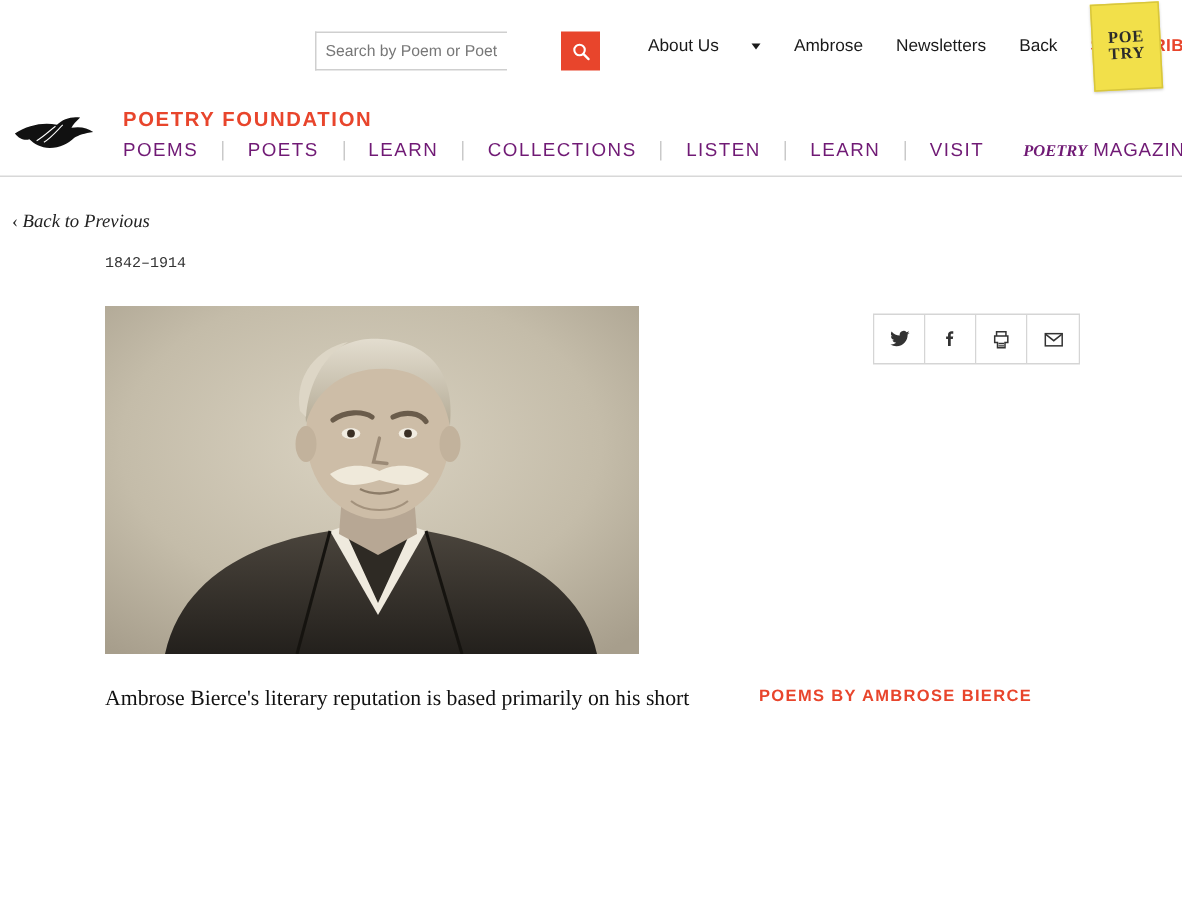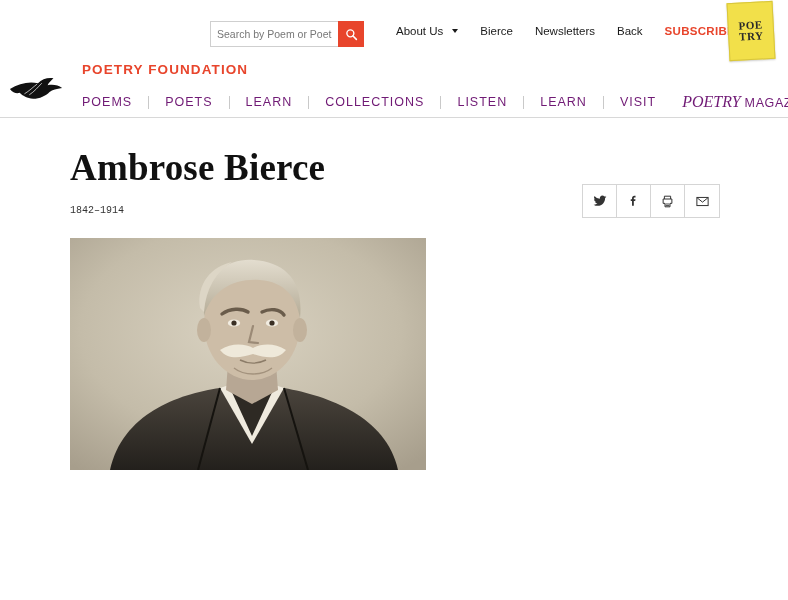--- a/index.html
+++ b/index.html
@@ -22,20 +22,21 @@
     height: 62px;
     display: flex;
     align-items: center;
     padding: 0 14px 0 210px;
     background: #fff;
   }
   .search-wrap {
     display: flex;
     align-items: stretch;
     height: 20px;
+    gap: 36px;
   }
   .search-input {
     width: 128px;
     height: 26px;
     border: 1px solid #cfcfcf;
     border-right: none;
     font-size: 10.5px;
     color: #555;
     padding: 0 6px;
     outline: none;
@@ -60,21 +61,21 @@
     margin-left: 32px;
     font-size: 11.5px;
     color: #1a1a1a;
   }
   .util-links a {
     color: #1a1a1a;
     text-decoration: none;
     white-space: nowrap;
     display: inline-flex;
     align-items: center;
-    gap: 8px;
+    gap: 21px;
   }
   .util-links a.subscribe {
     color: #e8452c;
     font-weight: bold;
     font-size: 11.5px;
     letter-spacing: .3px;
   }
   .caret {
     display: inline-block;
     width: 0; height: 0;
@@ -115,21 +116,21 @@
     border-bottom: 1px solid #d8d8d8;
     padding-left: 10px;
   }
   .bird {
     position: absolute;
     left: 8px; top: 12px;
     width: 58px; height: 30px;
   }
   .brand {
     position: absolute;
-    left: 82px; top: 0;
+    left: 82px; top: 10px;
     color: #e8452c;
     font-size: 13.5px;
     font-weight: bold;
     letter-spacing: 1.1px;
     font-family: "Liberation Sans", sans-serif;
   }
   .mainnav {
     position: absolute;
     left: 82px; top: 31px;
     display: flex;
@@ -153,22 +154,22 @@
   }
   .mag-link {
     margin-left: 26px;
     font-size: 12.5px;
     letter-spacing: .6px;
     white-space: nowrap;
   }
   .mag-link i {
     font-family: "Liberation Serif", serif;
     font-style: italic;
-    font-weight: normal;
-    font-size: 16px;
+    font-weight: bold;
+    font-size: 11px;
     letter-spacing: 0;
   }
 
   
   .back-row {
     padding: 22px 0 0 8px;
     font-family: "Liberation Serif", serif;
     font-style: italic;
     font-size: 12.5px;
     color: #222;
@@ -260,21 +261,21 @@
         </svg>
       </button>
     </div>
 
     <div class="util-links">
       <a href="#">
         <span>About Us</span>
         <span class="caret"></span>
       </a>
       <a href="#">
-        <span>Bierce</span>
+        <span>Ambrose</span>
       </a>
       <a href="#">
         <span>Newsletters</span>
       </a>
       <a href="#">
         <span>Back</span>
       </a>
       <a href="#" class="subscribe">SUBSCRIBE</a>
     </div>
 
@@ -306,20 +307,23 @@
       <span class="nav-sep"></span>
       <a href="#">LISTEN</a>
       <span class="nav-sep"></span>
       <a href="#">LEARN</a>
       <span class="nav-sep"></span>
       <a href="#">VISIT</a>
       <a href="#" class="mag-link"><i>POETRY</i><span> MAGAZINE</span></a>
     </div>
   </div>
 
+  <div class="back-row">
+    <a href="#"><span class="back-chev">‹</span><span>Back to Previous</span></a>
+  </div>
 
   <div class="content">
 
     <div class="share">
       <div>
         <svg width="14" height="14" viewBox="0 0 24 24">
           <path fill="#333" d="M23 4.9a8.9 8.9 0 0 1-2.6.7 4.5 4.5 0 0 0 2-2.5 9 9 0 0 1-2.9 1.1A4.5 4.5 0 0 0 11.7 8a12.8 12.8 0 0 1-9.3-4.7 4.5 4.5 0 0 0 1.4 6 4.4 4.4 0 0 1-2-.6v.1a4.5 4.5 0 0 0 3.6 4.4 4.5 4.5 0 0 1-2 .1 4.5 4.5 0 0 0 4.2 3.1A9 9 0 0 1 1 18.3a12.7 12.7 0 0 0 6.9 2c8.3 0 12.8-6.9 12.8-12.8v-.6A9 9 0 0 0 23 4.9z"></path>
         </svg>
       </div>
       <div>
@@ -334,21 +338,20 @@
         </svg>
       </div>
       <div>
         <svg width="15" height="15" viewBox="0 0 24 24">
           <rect x="3" y="5.5" width="18" height="13" fill="none" stroke="#333" stroke-width="1.6"></rect>
           <path d="M3.5 6.2 12 13l8.5-6.8" fill="none" stroke="#333" stroke-width="1.6"></path>
         </svg>
       </div>
     </div>
 
-    <h1 class="poet-name">Ambrose Bierce</h1>
     <div class="poet-dates">1842–1914</div>
 
     <div class="portrait">
       <svg viewBox="0 0 356 232" preserveAspectRatio="none">
         <defs>
           <radialGradient id="bg" cx="48%" cy="40%" r="75%">
             <stop offset="0%" stop-color="#d9d2c1"></stop>
             <stop offset="60%" stop-color="#c4bca9"></stop>
             <stop offset="100%" stop-color="#a79e8c"></stop>
           </radialGradient>
@@ -396,15 +399,19 @@
         <ellipse cx="134" cy="92" rx="7" ry="12" fill="#c2b29c"></ellipse>
         <ellipse cx="230" cy="92" rx="7" ry="12" fill="#c2b29c"></ellipse>
 
         <path d="M150 150 L128 232" stroke="#15130f" stroke-width="2" fill="none"></path>
         <path d="M214 150 L238 232" stroke="#15130f" stroke-width="2" fill="none"></path>
 
         <rect width="356" height="232" fill="none"></rect>
       </svg>
     </div>
 
+    <div class="below">
+      <div class="bio">Ambrose Bierce's literary reputation is based primarily on his short</div>
+      <div class="side-head">POEMS BY AMBROSE BIERCE</div>
+    </div>
 
   </div>
 </div>
 
 </body></html>

